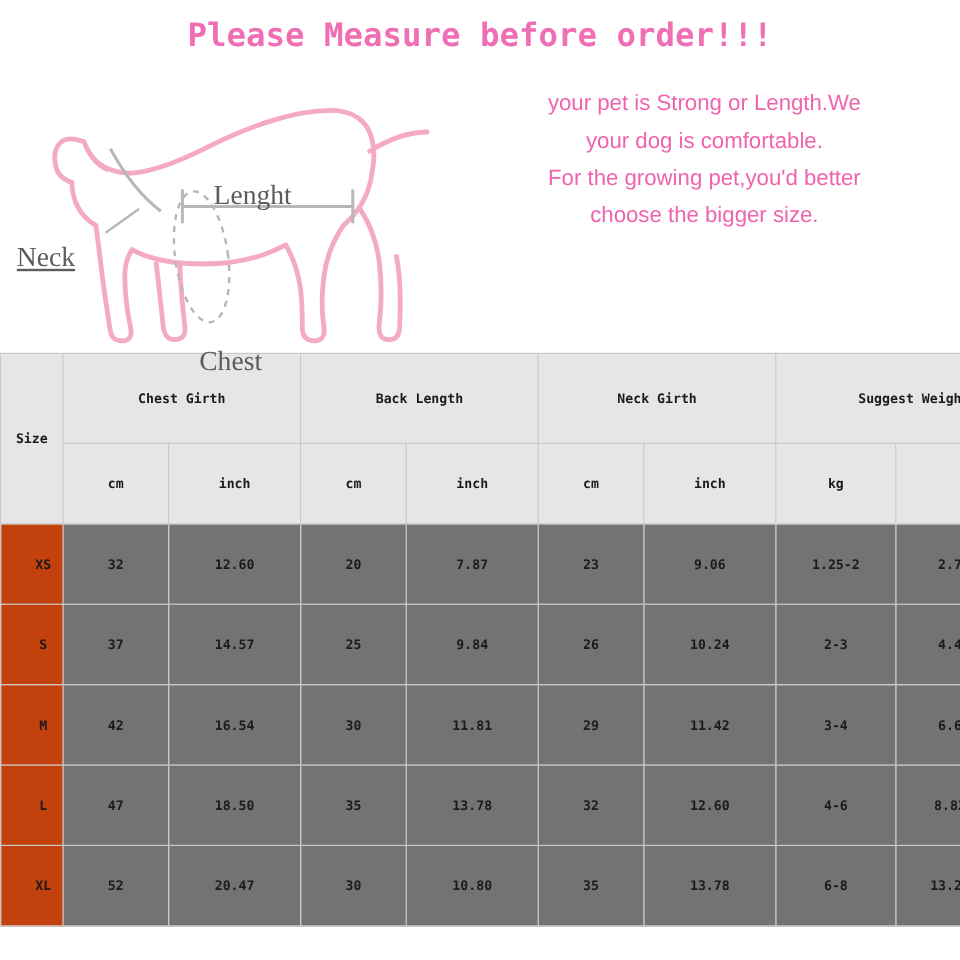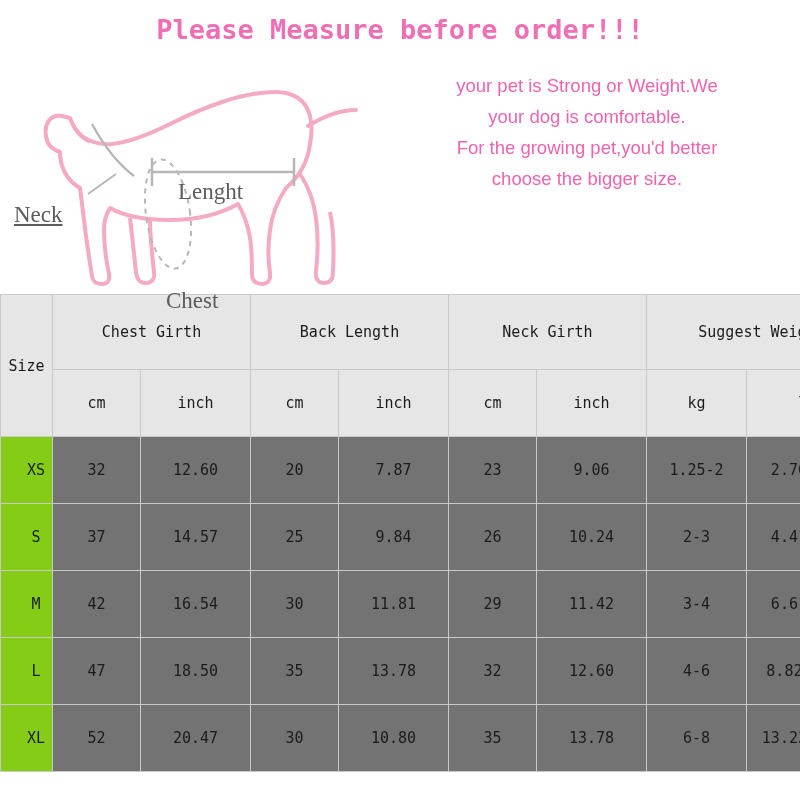--- a/index.html
+++ b/index.html
@@ -55,49 +55,49 @@
     white-space: nowrap;
   }
 
   
   .sketch-label {
     position: absolute;
     color: #5e5b5b;
     font-family: "Liberation Serif", serif;
     font-size: 23px;
   }
-  .lbl-length { left: 178px; top: 96px; margin-top: 29px; }
+  .lbl-length { left: 178px; top: 96px; }
   .lbl-neck   { left: 14px;  top: 148px; text-decoration: underline; }
   .lbl-chest  { left: 166px; top: 234px; text-align: right; }
 
   svg.dog { position: absolute; left: 0; top: 0; }
 
   
   table.size-table {
     border-collapse: collapse;
     width: 800px;
     table-layout: fixed;
     font-family: "DejaVu Sans Mono", monospace;
   }
   table.size-table td, table.size-table th {
     border: 1px solid #c9c9c9;
     text-align: center;
     vertical-align: middle;
     color: #1b1b1b;
-    font-weight: normal;
-    font-size: 15px;
+    font-weight: bold;
+    font-size: 11px;
   }
   .head-row td { background: #e6e6e6; height: 72px; font-size: 16px; }
   .sub-row  td { background: #e6e6e6; height: 64px; }
   .size-corner {
     background: #e6e6e6;
     font-size: 15px;
   }
   tbody.body-rows td { height: 64px; background: #737373; }
-  tbody.body-rows td.size-cell { background: #84cc16; padding-left: 20px; }
+  tbody.body-rows td.size-cell { background: #c2410c; padding-left: 20px; }
 
   .col-size   { width: 52px; }
   .col-cm     { width: 88px; }
   .col-inch   { width: 110px; }
   .col-kg     { width: 100px; }
   .col-lbs    { width: 130px; }
 </style>
 </head>
 <body>
 
@@ -151,21 +151,21 @@
         <line x1="294" y1="104" x2="294" y2="132" stroke="#b9b6b6" stroke-width="2.5"></line>
 
         <line x1="88" y1="140" x2="116" y2="120" stroke="#b9b6b6" stroke-width="2"></line>
       </svg>
       <div class="sketch-label lbl-length">Lenght</div>
       <div class="sketch-label lbl-neck">Neck</div>
       <div class="sketch-label lbl-chest">Chest</div>
     </div>
 
     <div class="note-area">
-      <div class="note-line">your pet is Strong or Weight.We</div>
+      <div class="note-line">your pet is Strong or Length.We</div>
       <div class="note-line">your dog is comfortable.</div>
       <div class="note-line">For the growing pet,you'd better</div>
       <div class="note-line">choose the bigger size.</div>
     </div>
 
   </div>
 
   <table class="size-table">
     <colgroup>
       <col class="col-size">

